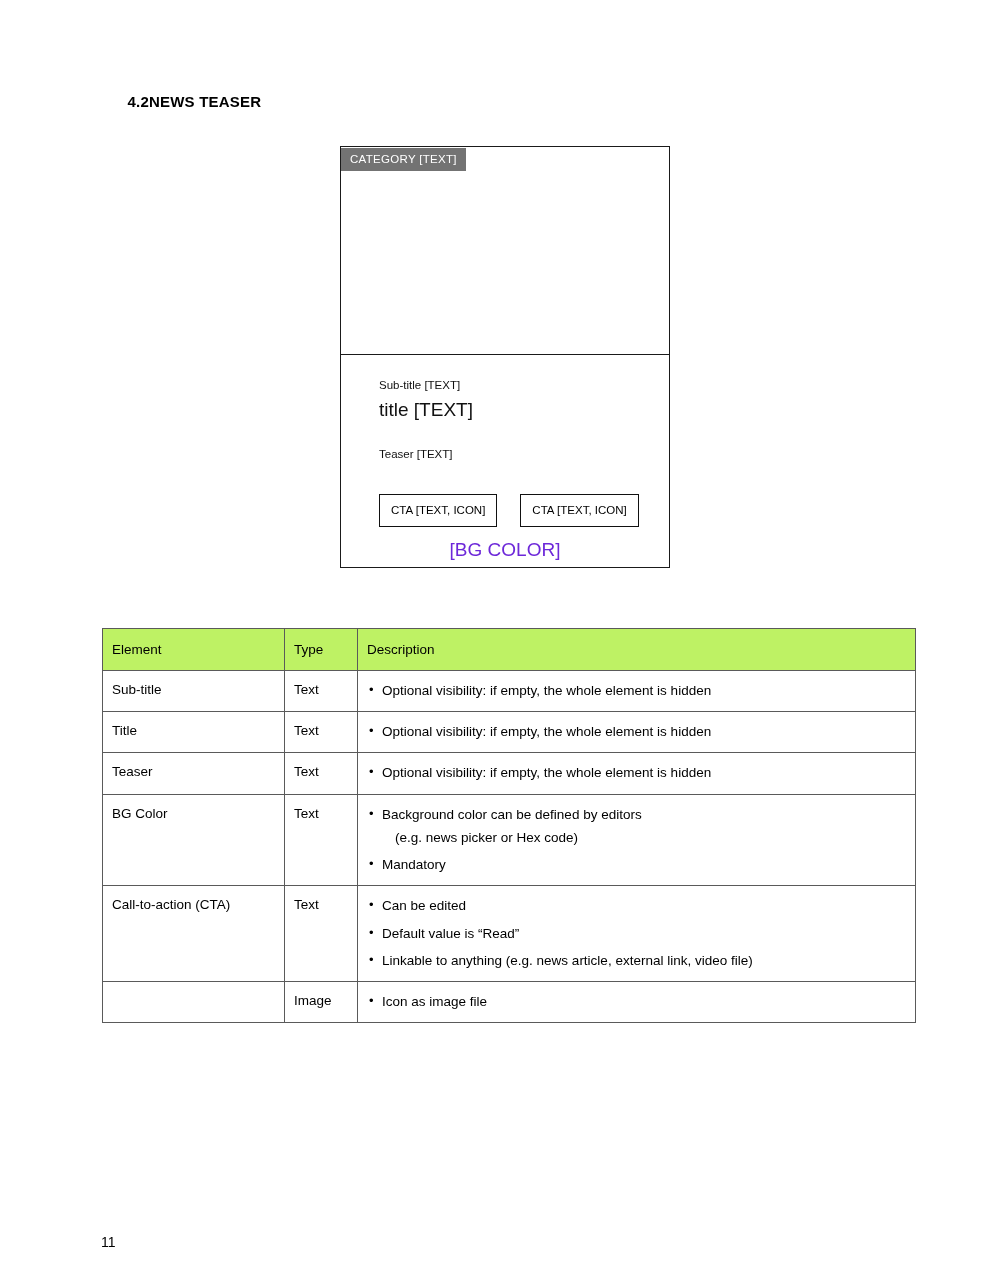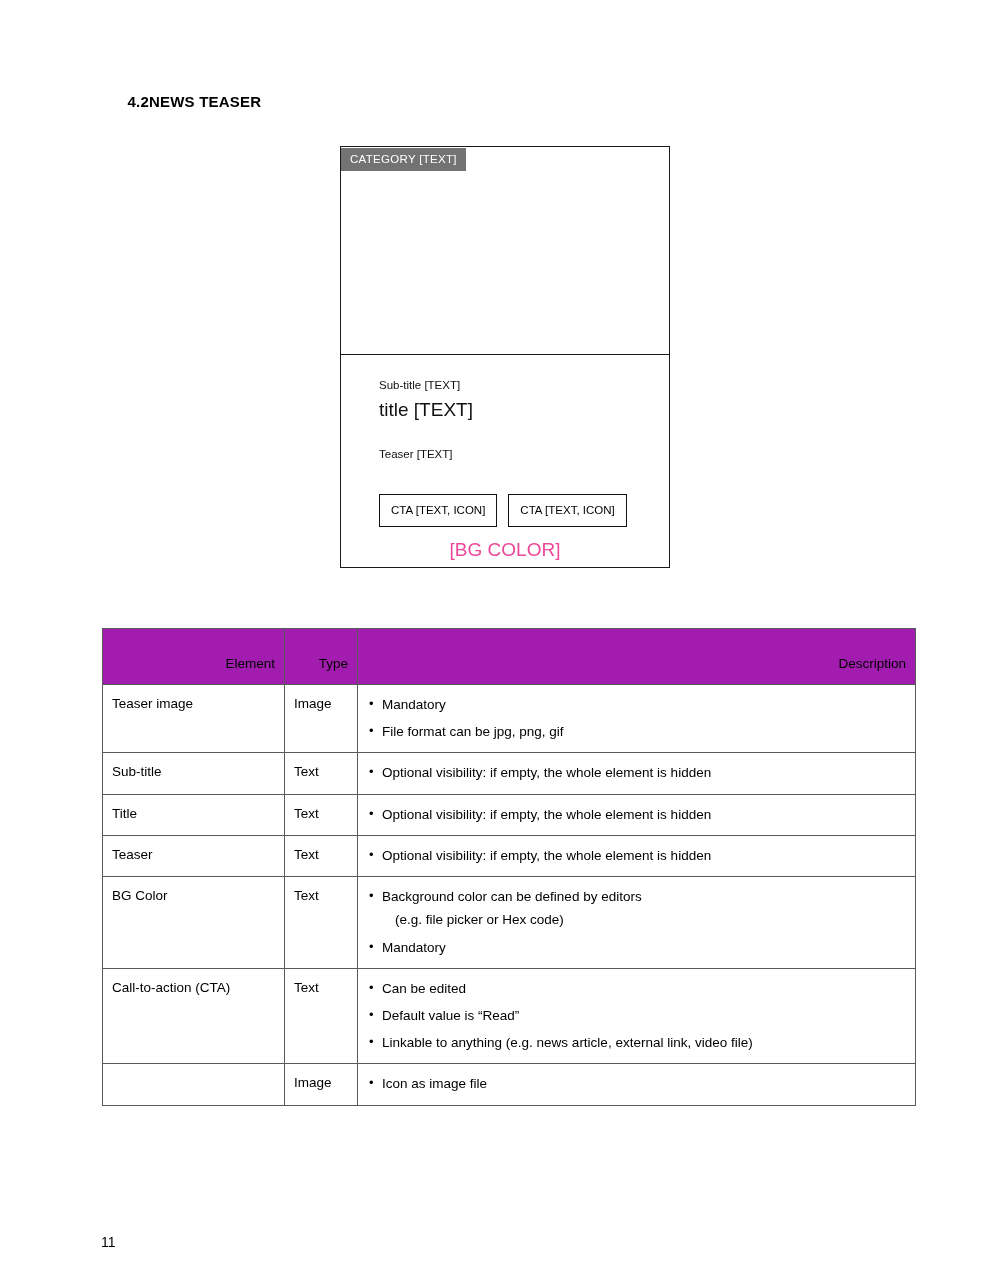--- a/index.html
+++ b/index.html
@@ -97,65 +97,64 @@
   }
   .teaser-label {
     font-size: 11.5px;
     color: #111111;
     margin-top: 26px;
     line-height: 1.2;
   }
 
   .cta-row {
     display: flex;
-    gap: 11px;
+    gap: 23px;
     margin-top: 33px;
   }
   .cta-button {
     border: 1.2px solid #111111;
     font-size: 11.5px;
     padding: 9px 11px;
     line-height: 1.1;
     white-space: nowrap;
     background: #ffffff;
     box-sizing: border-box;
   }
 
   .bg-color-label {
     position: absolute;
     left: 0;
     right: 0;
     bottom: 6px;
     text-align: center;
     font-size: 19px;
-    color: #ec4899;
+    color: #6d28d9;
   }
 
   
   .spec-table {
     position: absolute;
     left: 102px;
     top: 628px;
     width: 814px;
     border-collapse: collapse;
     table-layout: fixed;
     font-size: 13.5px;
   }
   .spec-table td, .spec-table th {
     border: 1.1px solid #5a5a5a;
     vertical-align: top;
     padding: 11px 9px 11px 9px;
     text-align: left;
     font-weight: normal;
   }
   .spec-table thead th {
-    background: #a21caf;
-    padding-top: 27px;
+    background: #bef264;
+    padding-top: 13px;
     padding-bottom: 13px;
-    text-align: right;
   }
   .col-element { width: 182px; }
   .col-type { width: 73px; }
   .col-desc { width: auto; }
 
   .desc-list {
     margin: 0;
     padding: 0;
     list-style: none;
   }
@@ -226,30 +225,20 @@
   </colgroup>
   <thead>
     <tr>
       <th>Element</th>
       <th>Type</th>
       <th>Description</th>
     </tr>
   </thead>
   <tbody>
       <tr>
-        <td>Teaser image</td>
-        <td>Image</td>
-        <td>
-          <ul class="desc-list">
-            <li class="bulleted">Mandatory</li>
-            <li class="bulleted">File format can be jpg, png, gif</li>
-          </ul>
-        </td>
-      </tr>
-      <tr>
         <td>Sub-title</td>
         <td>Text</td>
         <td>
           <ul class="desc-list">
             <li class="bulleted">Optional visibility: if empty, the whole element is hidden</li>
           </ul>
         </td>
       </tr>
       <tr>
         <td>Title</td>
@@ -268,21 +257,21 @@
             <li class="bulleted">Optional visibility: if empty, the whole element is hidden</li>
           </ul>
         </td>
       </tr>
       <tr>
         <td>BG Color</td>
         <td>Text</td>
         <td>
           <ul class="desc-list">
             <li class="bulleted">Background color can be defined by editors</li>
-            <li class="continuation">(e.g. file picker or Hex code)</li>
+            <li class="continuation">(e.g. news picker or Hex code)</li>
             <li class="bulleted">Mandatory</li>
           </ul>
         </td>
       </tr>
       <tr>
         <td>Call-to-action (CTA)</td>
         <td>Text</td>
         <td>
           <ul class="desc-list">
             <li class="bulleted">Can be edited</li>

